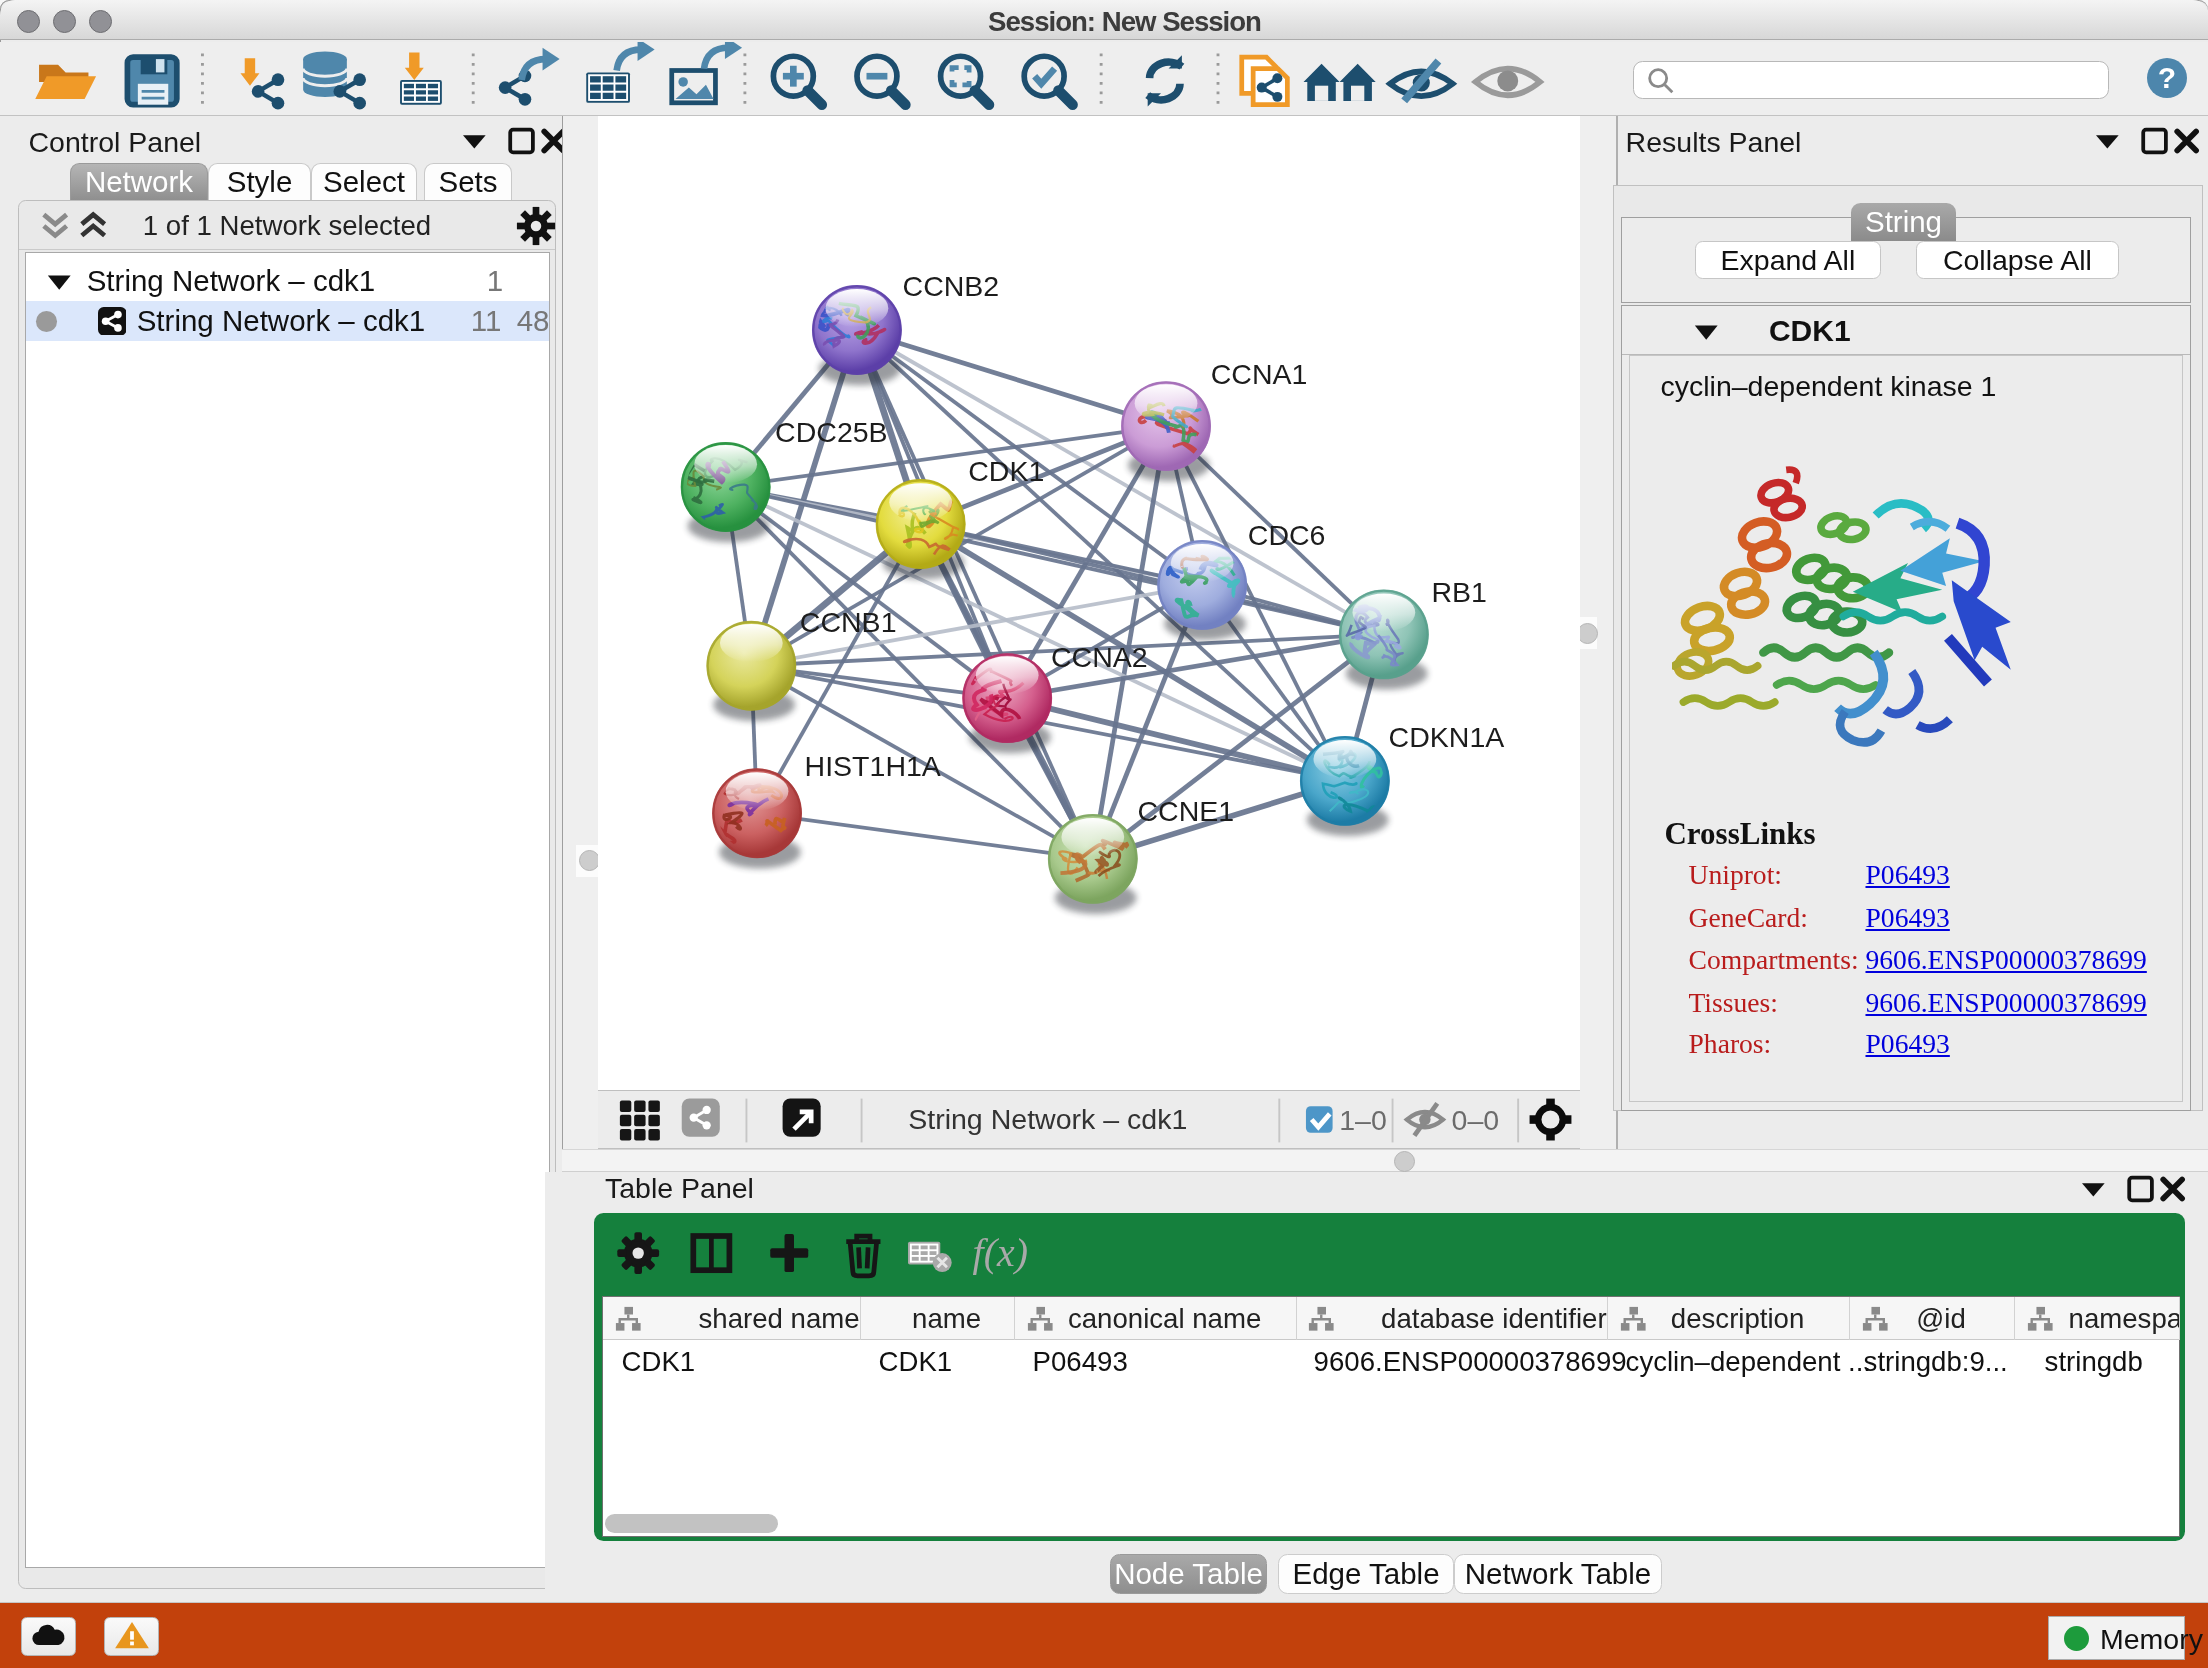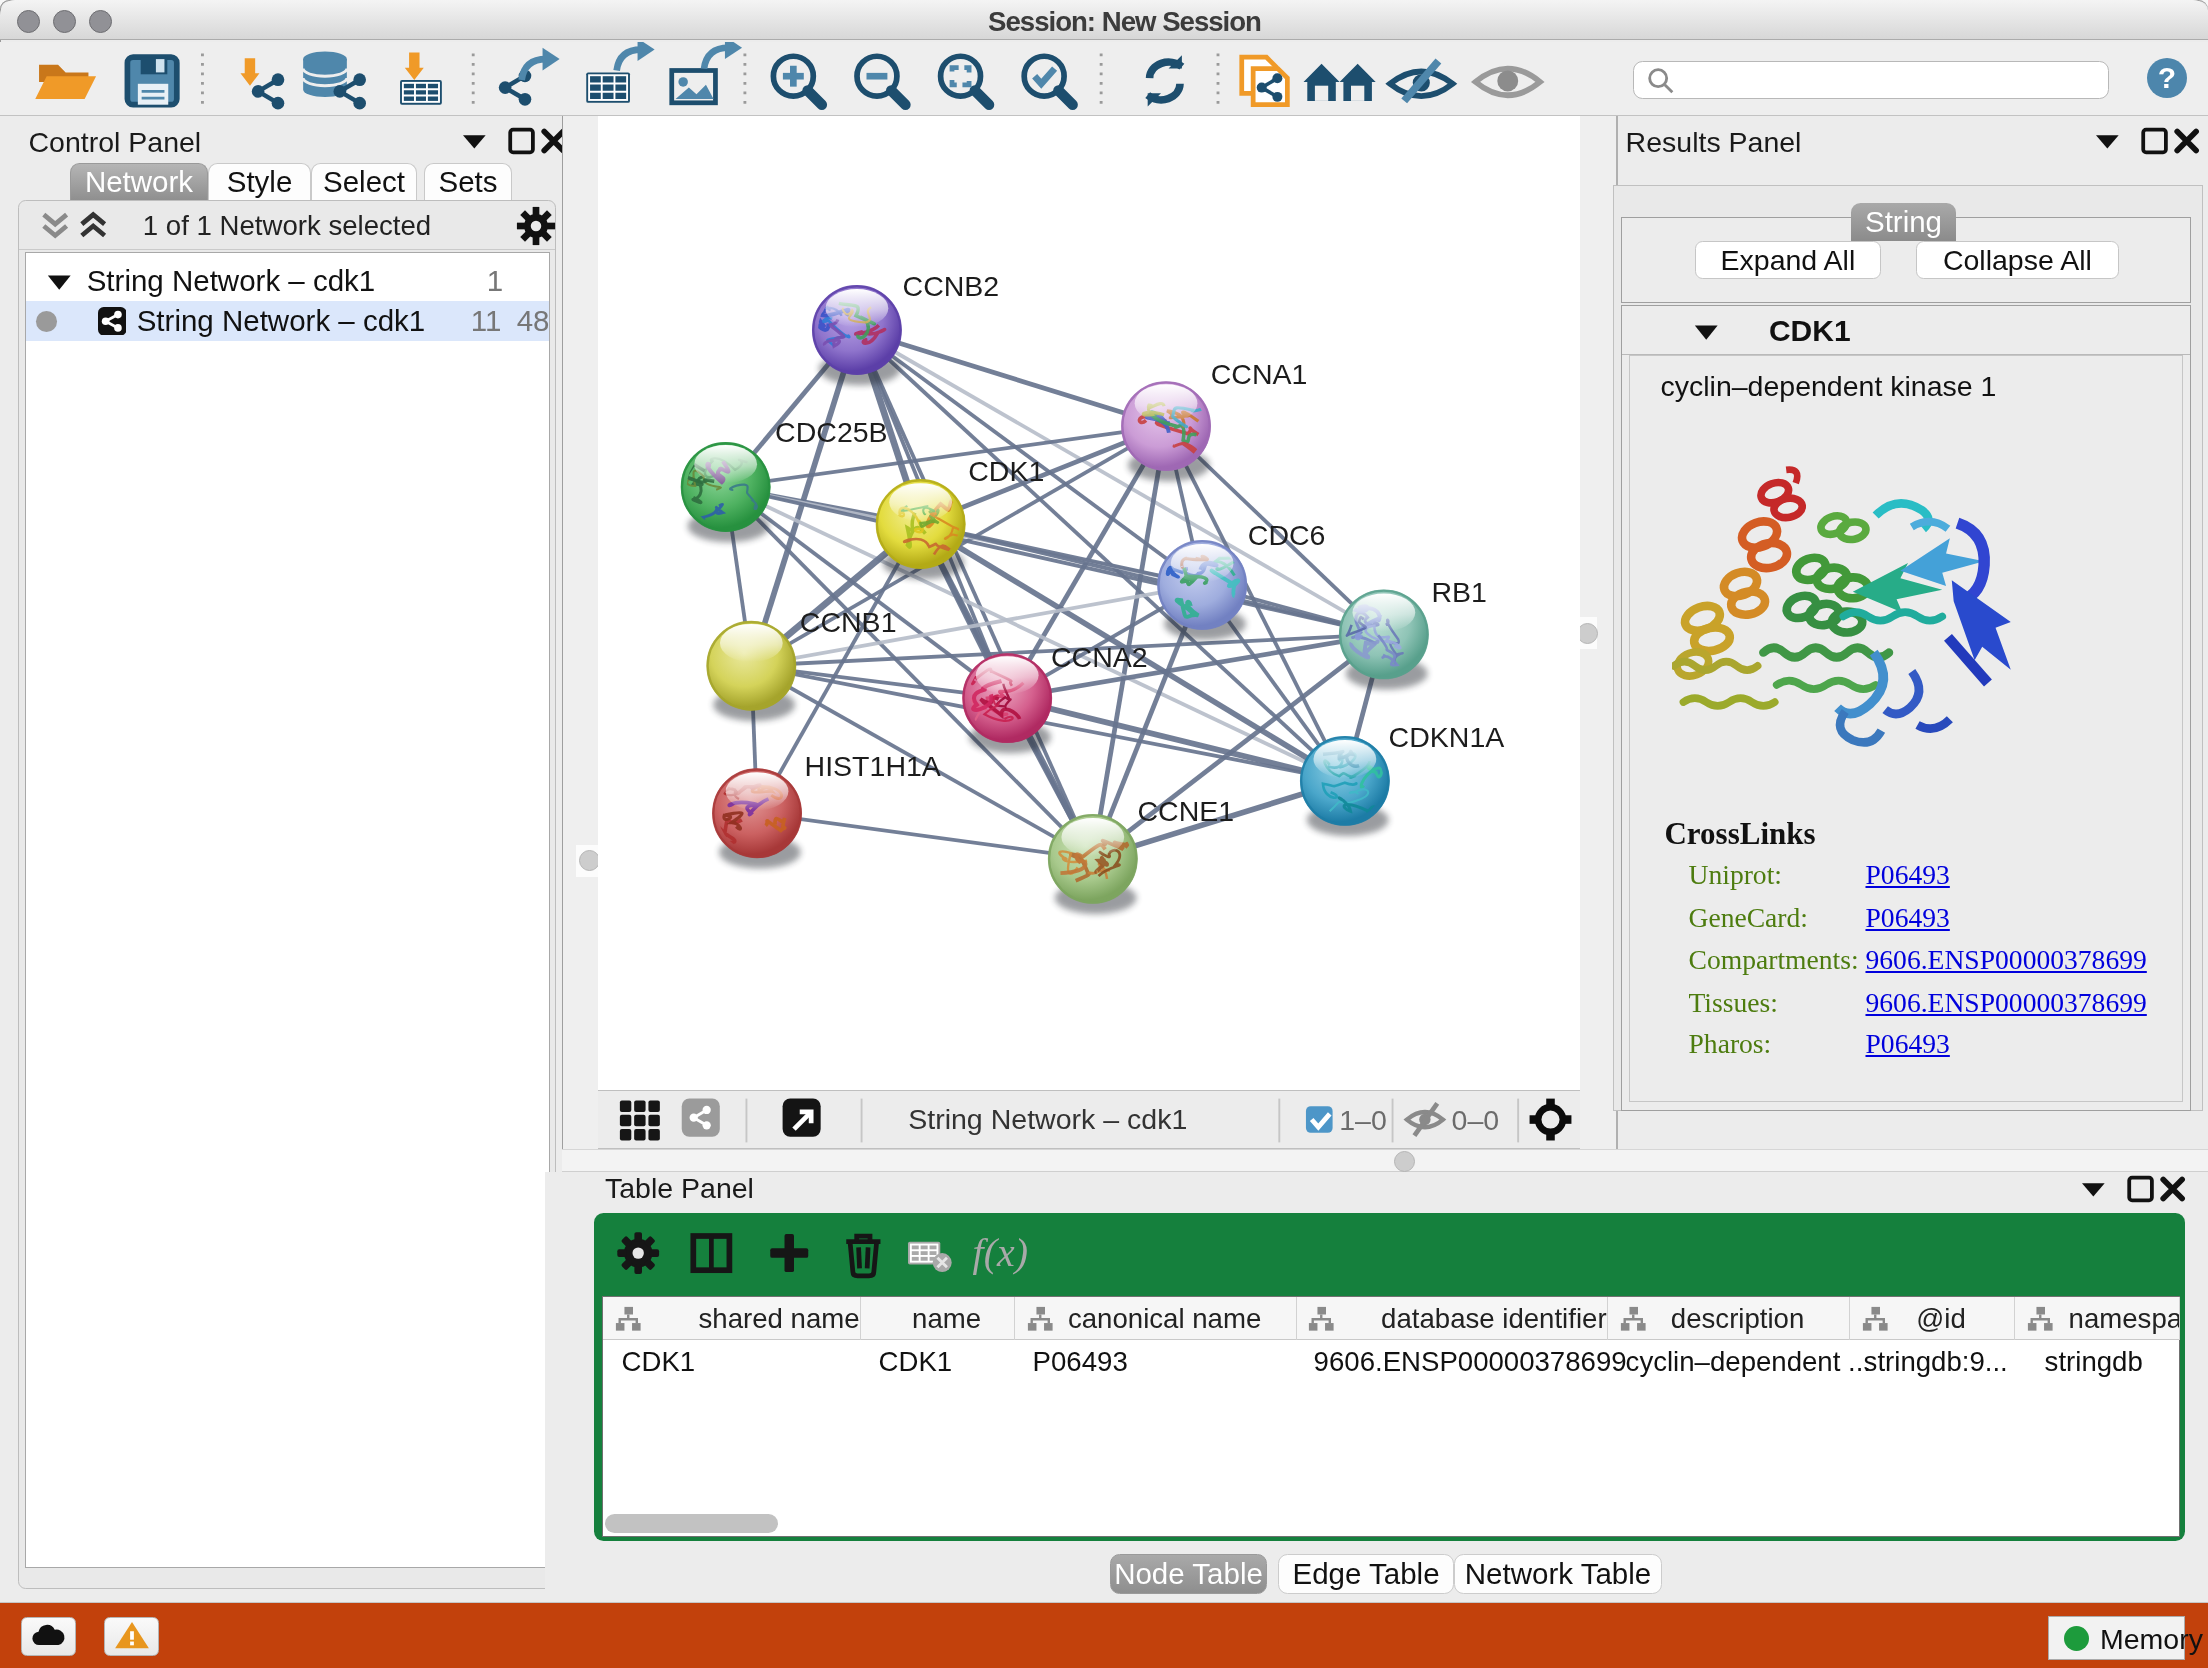--- a/index.html
+++ b/index.html
@@ -30,21 +30,21 @@
 
 #rpanel { position:absolute; left:1618px; top:116px; width:591px; height:1033px; background:#ececec; }
 #rbox { position:absolute; left:-4.8px; top:69px; width:590px; height:926px; background:#e9e9e9; border:1.9px solid #c0c0c0; }
 #stringtab { position:absolute; z-index:3; left:233px; top:47px; width:105px; height:38px; background:linear-gradient(#a9a9a9,#8b8b8b); border-radius:9.5px 9.5px 0 0; color:#fff; font-size:29.5px; text-align:center; line-height:38px;margin-top:40px; }
 #rexp { position:absolute; left:6.7px; top:31px; width:570px; height:86px; background:#ececec; border:1.9px solid #9f9f9f; }
 .rbtn { position:absolute; top:23px; height:38px; background:#fff; border:1.9px solid #c6c6c6; border-radius:7.6px; font-size:28.5px; color:#111; text-align:center; }
 #rsec { position:absolute; left:6.7px; top:119px; width:570px; height:806px; background:#ececec; border:1.9px solid #9f9f9f; }
 #rsechdr { position:absolute; left:0; top:0; width:100%; height:49px; border-bottom:1.9px solid #b9b9b9; }
 #rcontent { position:absolute; left:7.6px; top:49px; width:554px; height:747px; background:#ececec; border:1.9px solid #c6c6c6; }
 .serif { font-family:"Liberation Serif",serif; }
-.xlrow { position:absolute; font-size:27.6px; color:#4d7c0f; font-family:"Liberation Serif",serif; }
+.xlrow { position:absolute; font-size:27.6px; color:#b91c1c; font-family:"Liberation Serif",serif; }
 .xlink { color:#0000dd; text-decoration:underline; }
 
 #tpanel { position:absolute; left:545px; top:1172px; width:1646px; height:430px; background:#ececec; }
 #tbox { position:absolute; left:49px; top:41px; width:1591px; height:328px; background:#15803d; border-radius:9.5px; }
 #ttable { position:absolute; left:7.6px; top:83px; width:1578px; height:241px; background:#fff; border:1.9px solid #707070; }
 #thead { position:absolute; left:0; top:0; width:100%; height:43px; background:#f6f6f6; border-bottom:1.9px solid #c9c9c9; font-size:27.6px; color:#222; }
 .th { position:absolute; top:0; height:43px; border-right:1.9px solid #d2d2d2; overflow:hidden; }
 .td { position:absolute; top:45px; height:42px; font-size:27.6px; color:#111; }
 .ttab { position:absolute; top:382px; height:40px; background:#fdfdfd; border:1.9px solid #cccccc; font-size:29.5px; color:#111; text-align:center; border-radius:9.5px; }
 #hscroll { position:absolute; left:60px; top:342px; width:173px; height:19px; background:#c2c2c2; border-radius:9.5px; }

